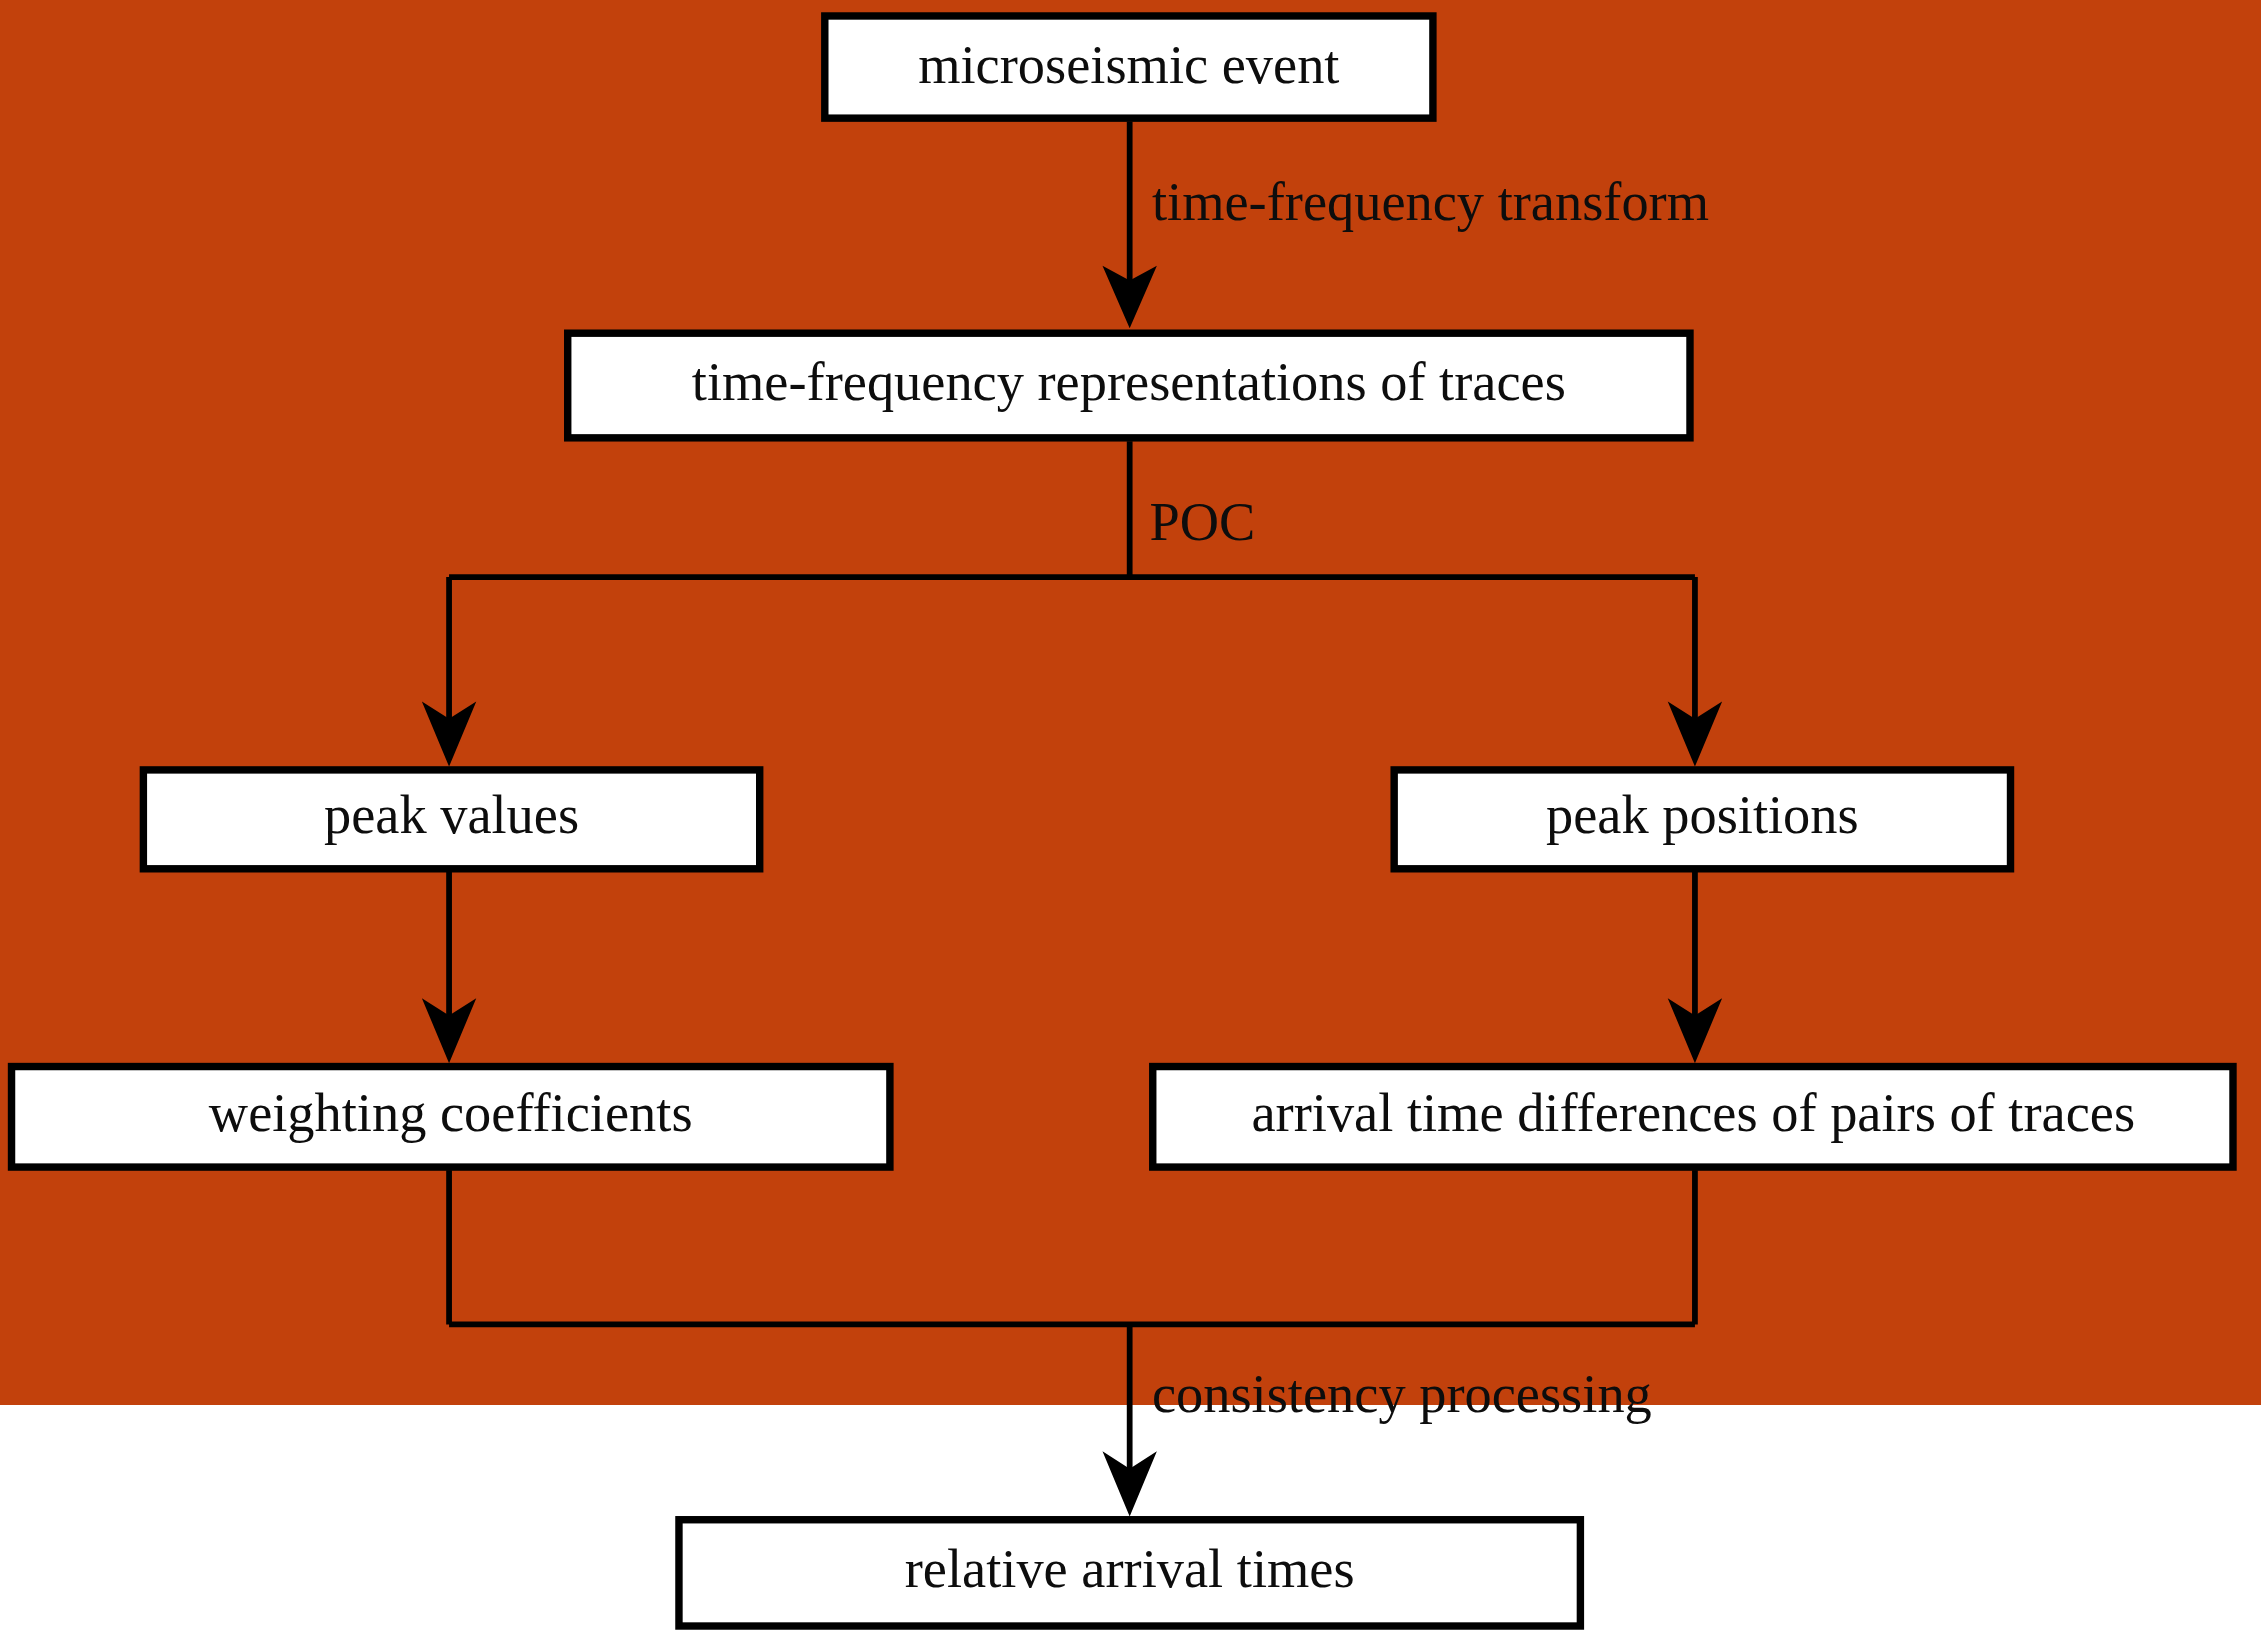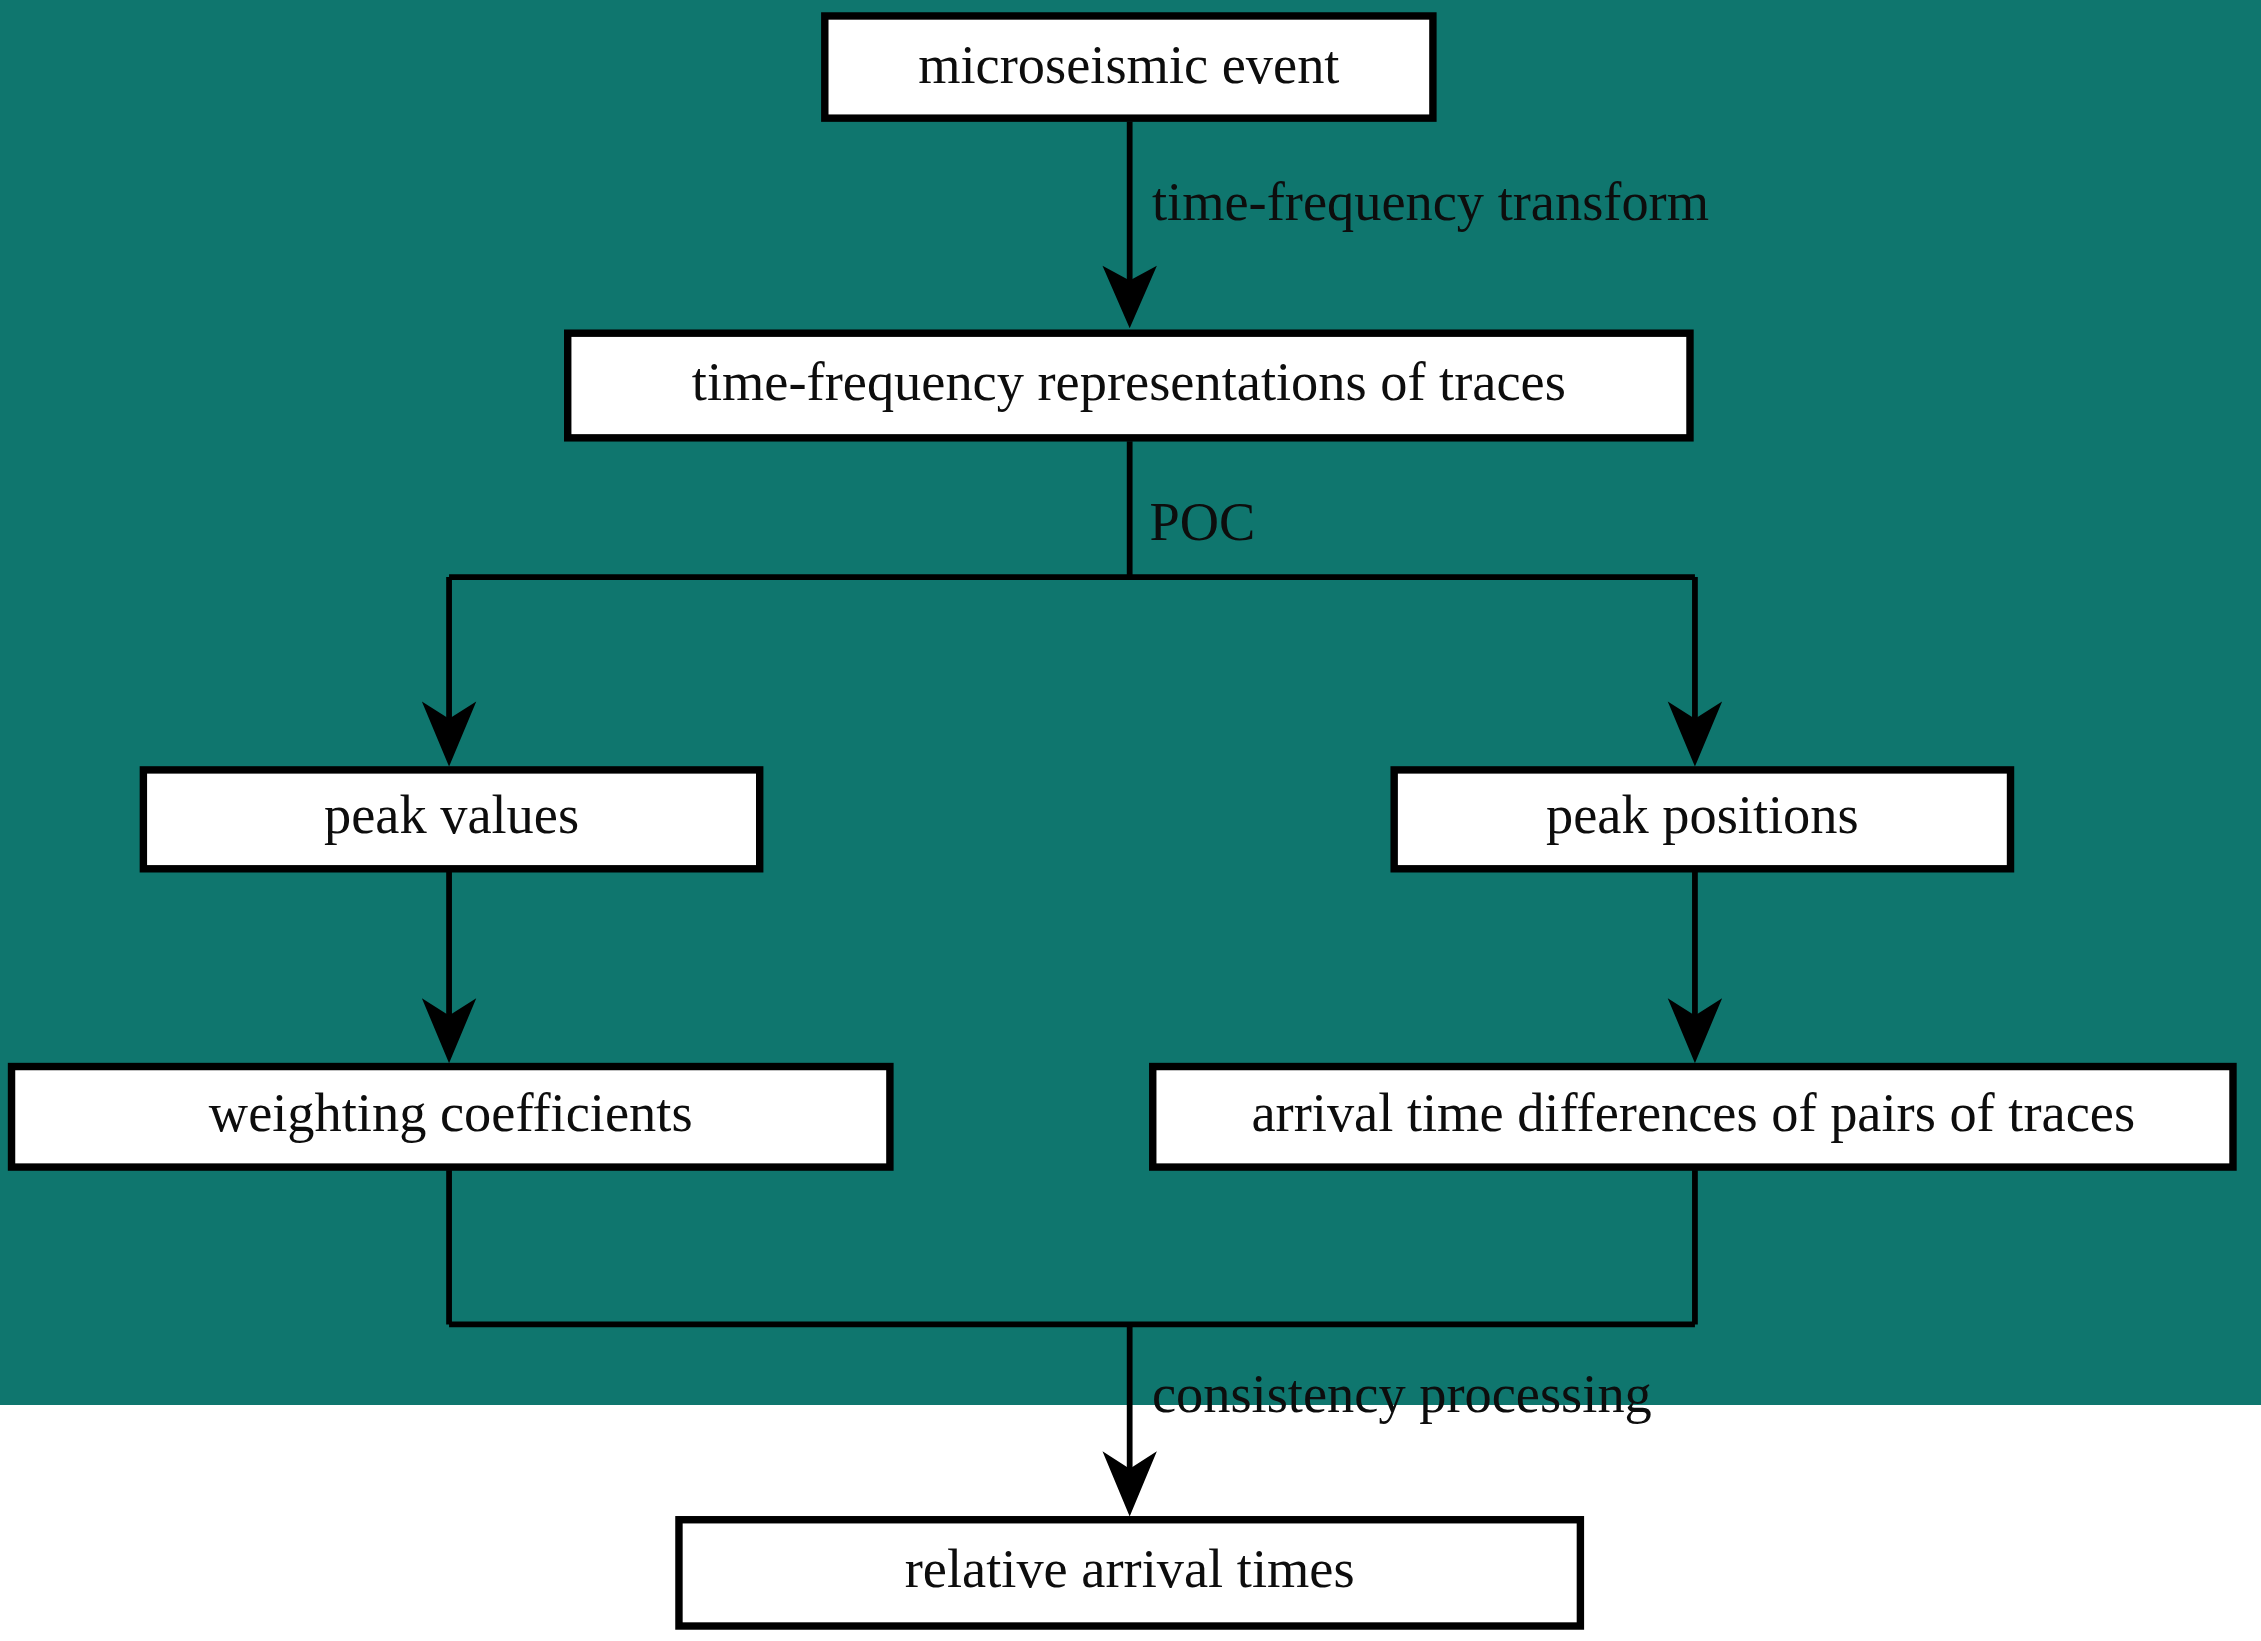--- a/index.html
+++ b/index.html
@@ -10,21 +10,21 @@
   body {
     width: 2261px;
     height: 1642px;
     overflow: hidden;
     font-family: "Liberation Serif", "DejaVu Serif", serif;
   }
   #flow-root {
     position: relative;
     width: 2261px;
     height: 1405px;
-    background: #0f766e;
+    background: #c2410c;
   }
   #flow-svg {
     display: block;
     width: 2261px;
     height: 1642px;
   }
   .node-rect {
     fill: #ffffff;
     stroke: #000000;
     stroke-width: 9;

